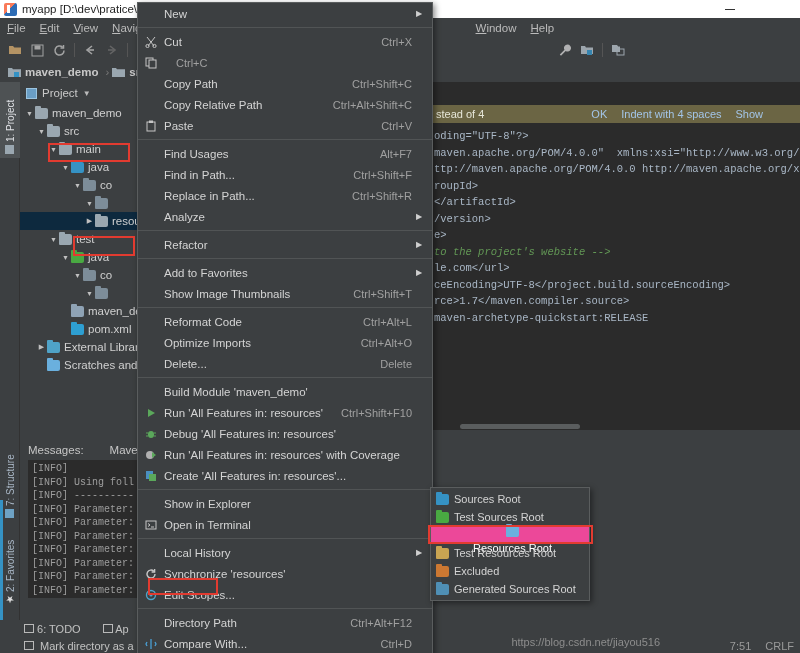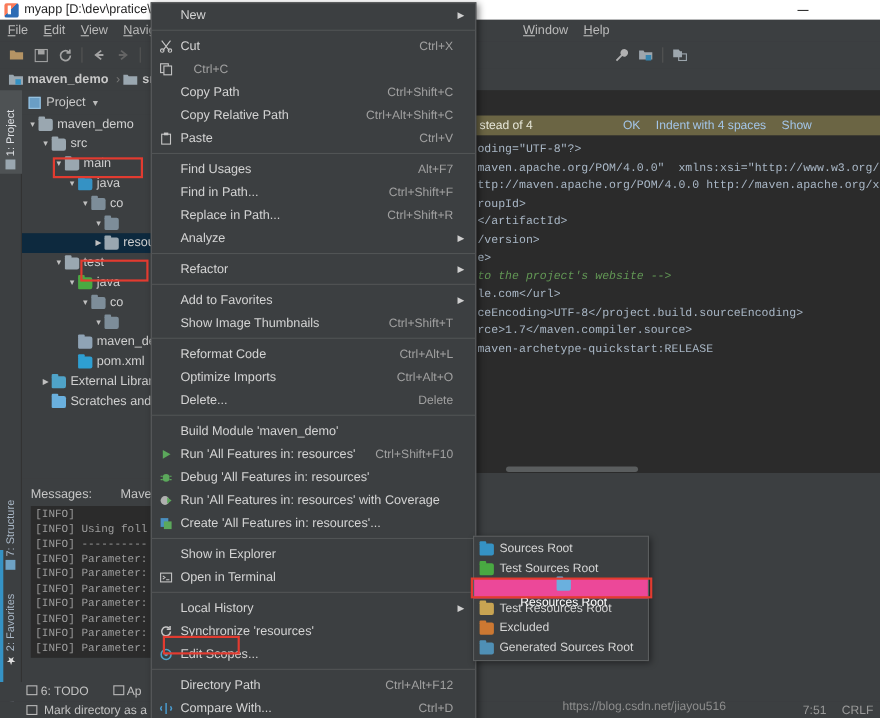--- a/index.html
+++ b/index.html
@@ -345,21 +345,21 @@
         <div>[INFO] Parameter:</div>
         <div>[INFO] Parameter:</div>
         <div>[INFO] Parameter:</div>
         <div>[INFO] Parameter:</div>
       </div>
   </div>
 
   <div class="editor">
     <div class="notif">
       <span>stead of 4</span>
-      <span class="act" style="margin-left:82px">OK</span>
+      <span class="act" style="margin-left:107px">OK</span>
       <span class="act">Indent with 4 spaces</span>
       <span class="act">Show</span>
     </div>
     <div class="code" id="code">
         <div>oding="UTF-8"?&gt;</div>
         <div></div>
         <div>maven.apache.org/POM/4.0.0"  xmlns:xsi="http://www.w3.org/2001/XMLS</div>
         <div>ttp://maven.apache.org/POM/4.0.0 http://maven.apache.org/xsd/maven</div>
         <div></div>
         <div>roupId&gt;</div>

